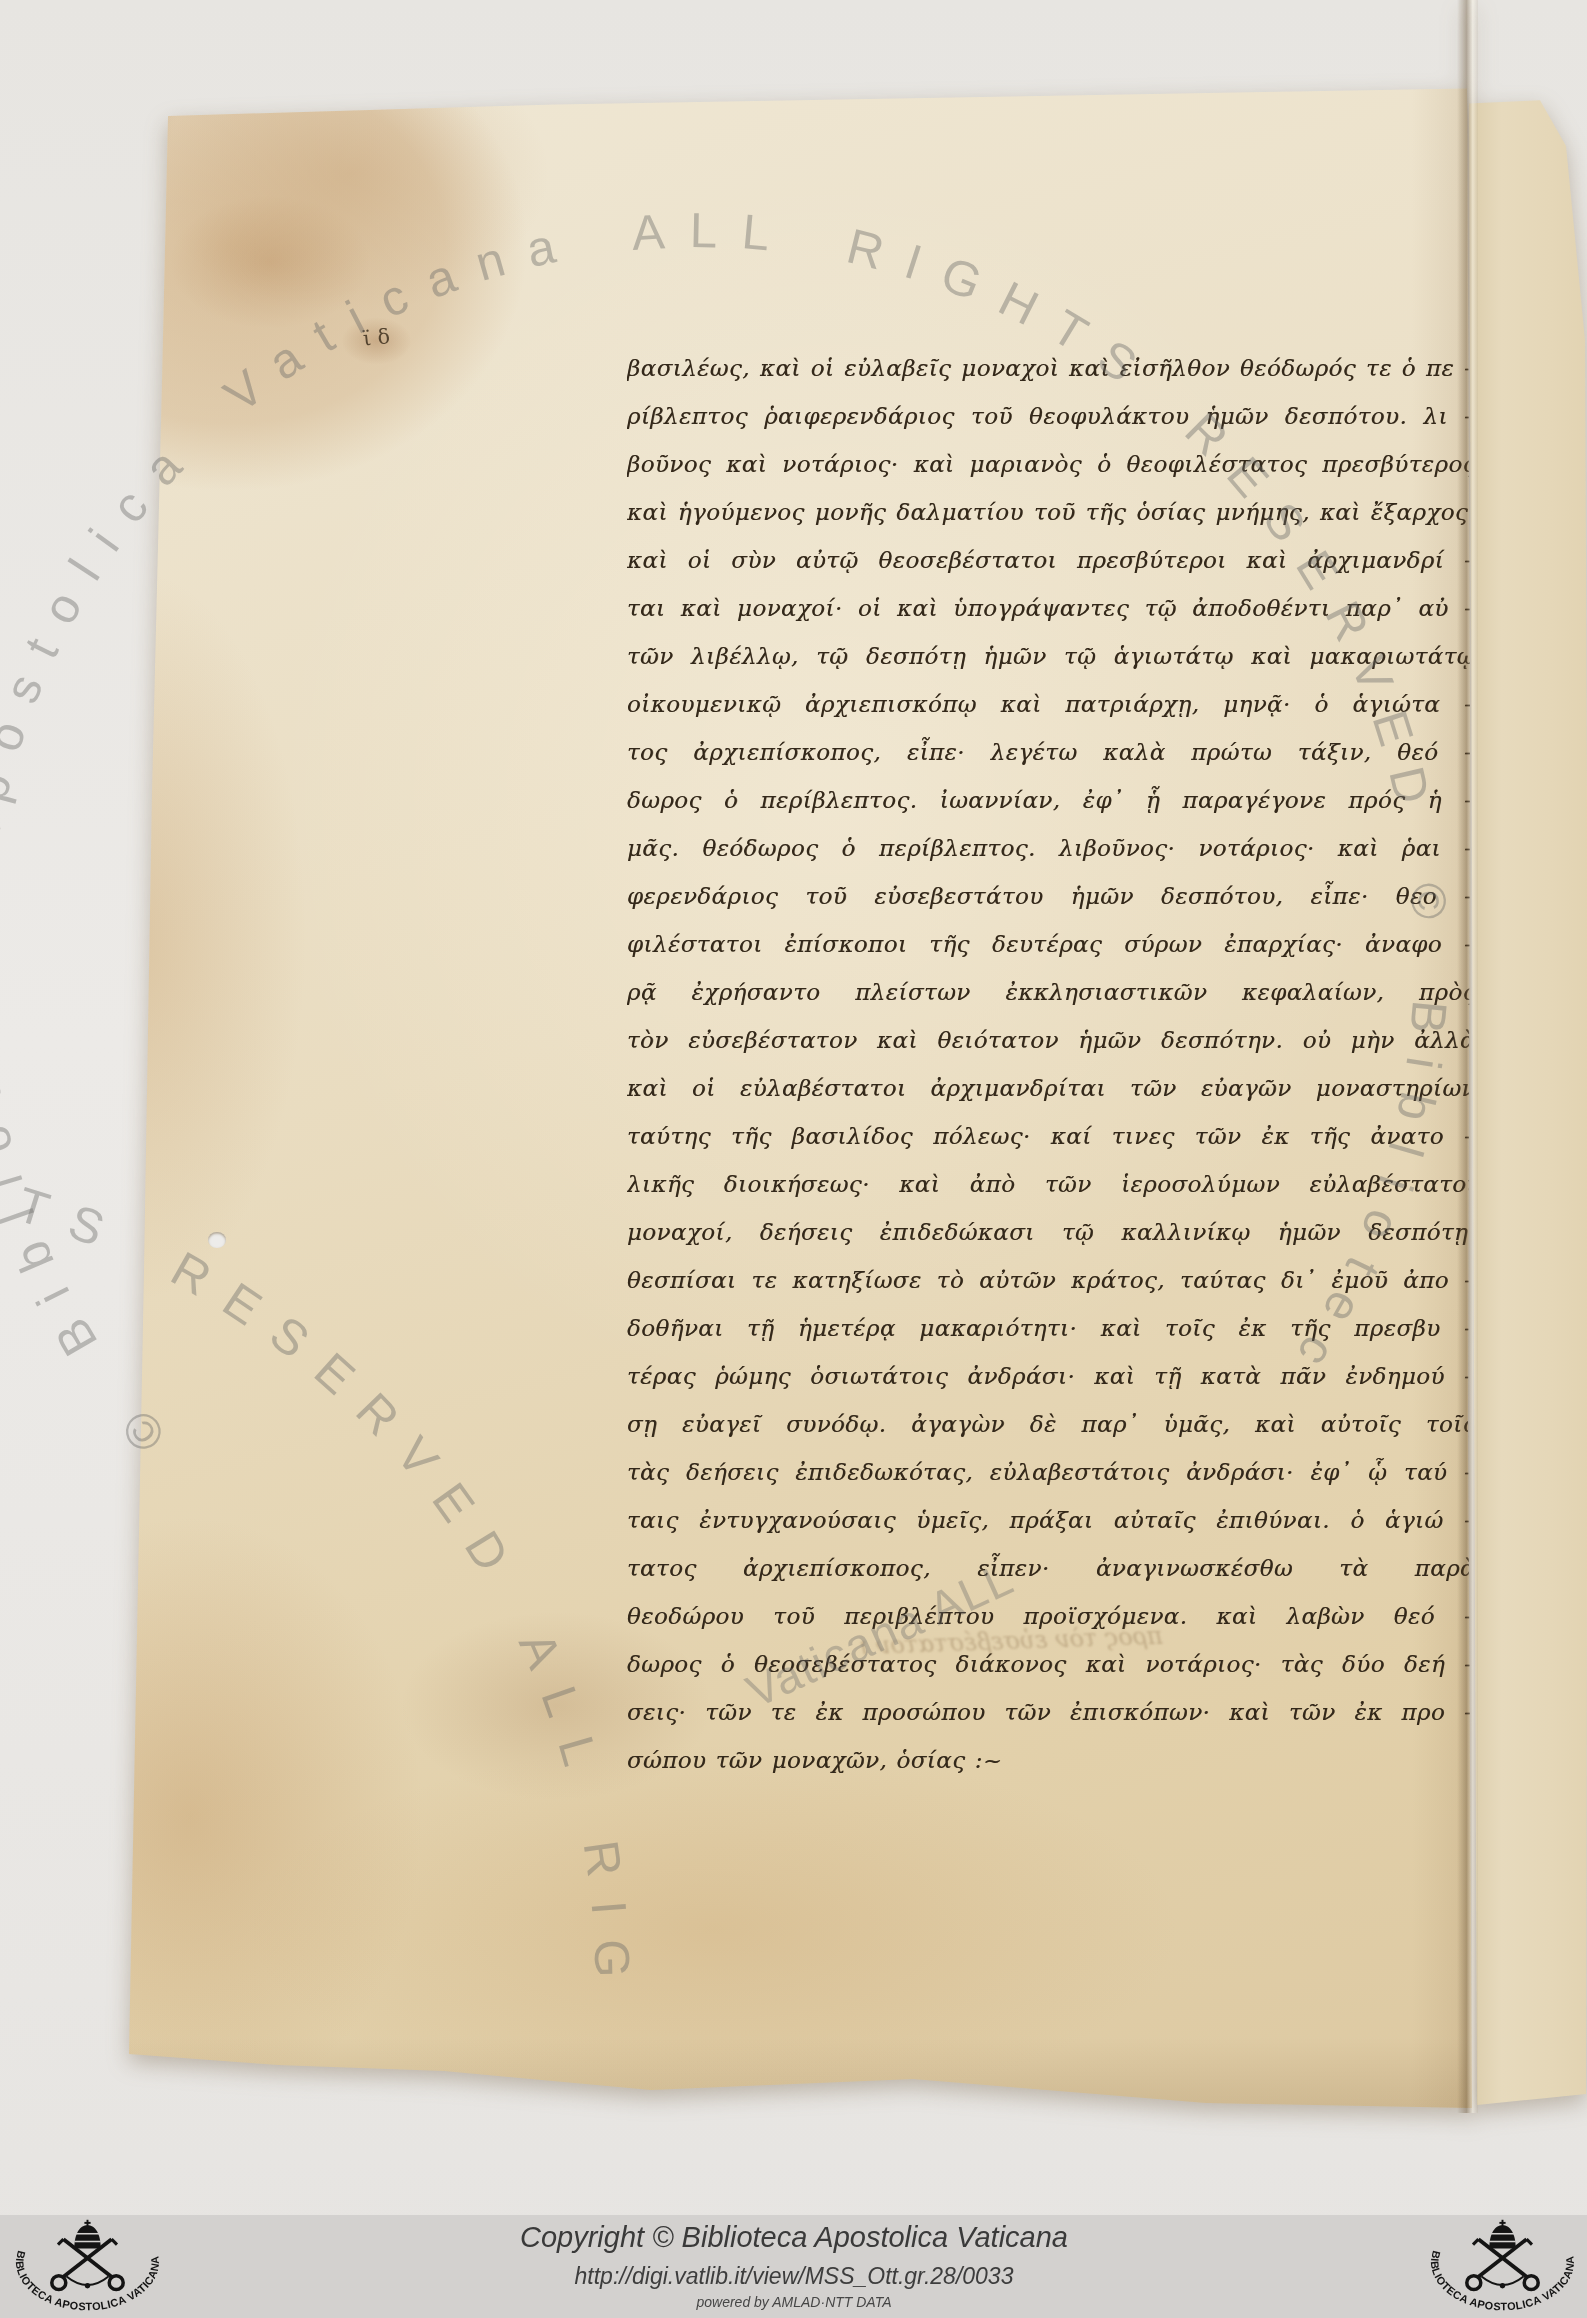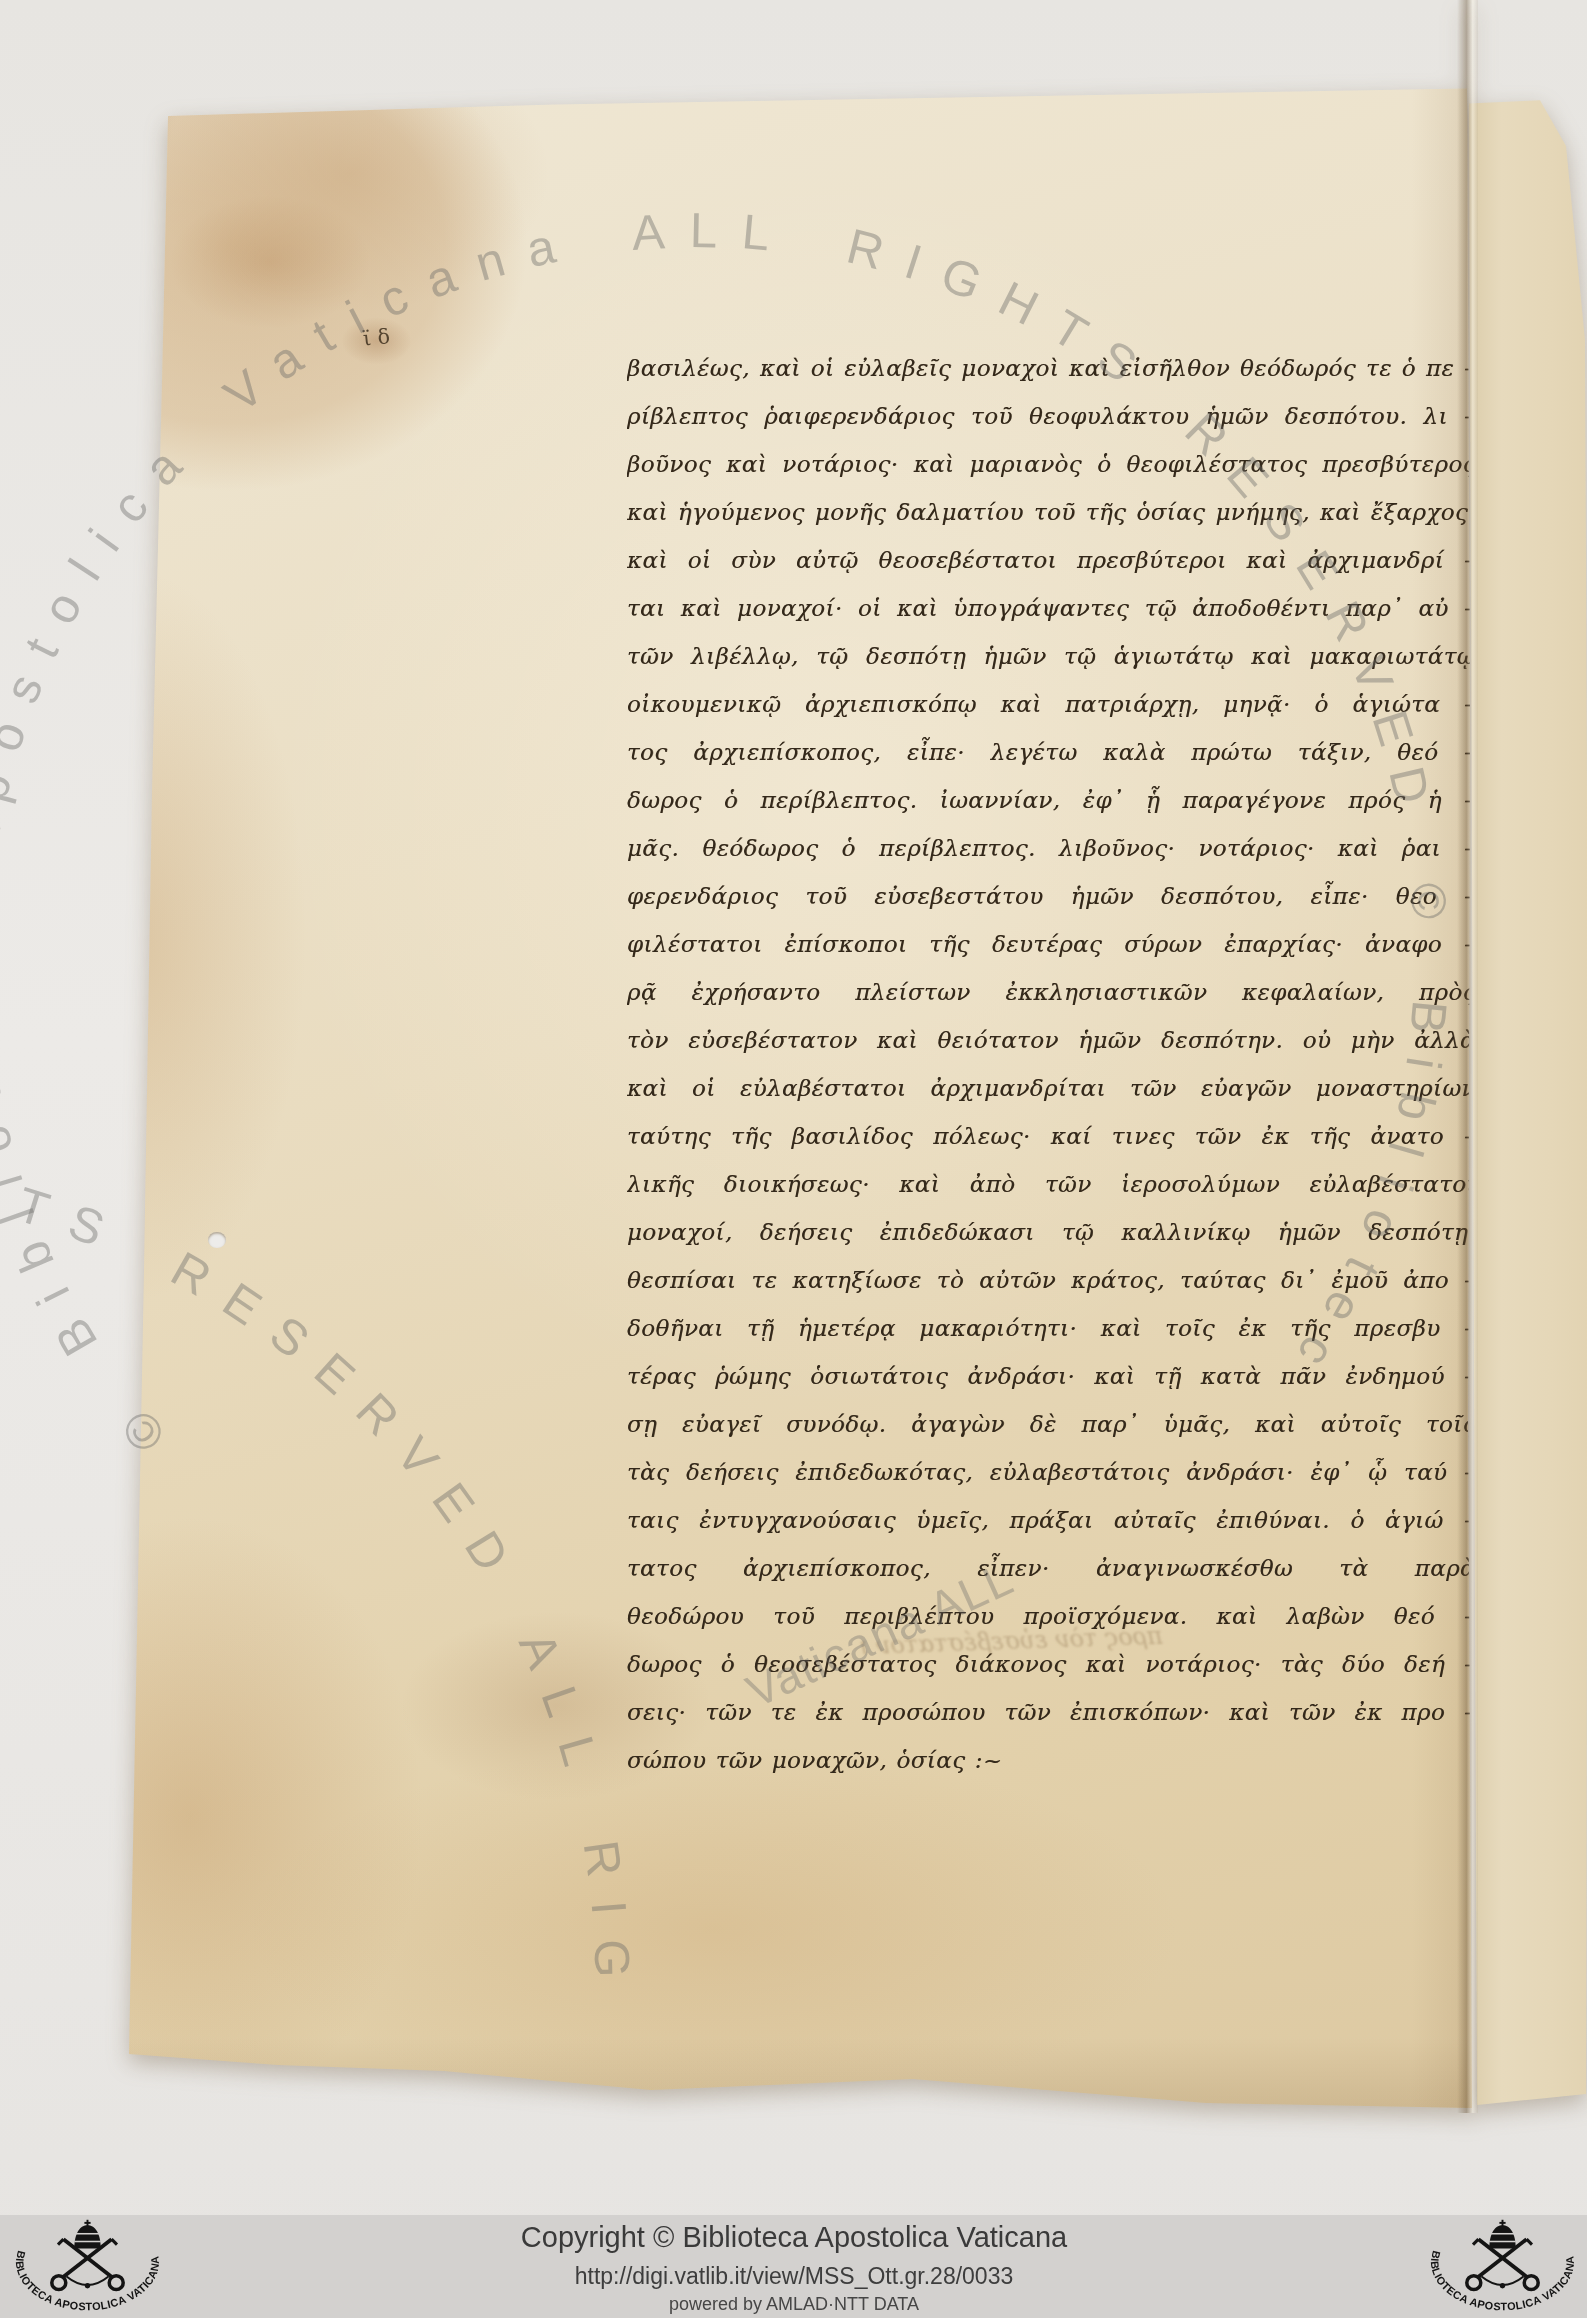--- a/index.html
+++ b/index.html
@@ -62,27 +62,27 @@
     filter:blur(1px);white-space:nowrap;}
 
   
   .wm{position:absolute;left:0;top:0;pointer-events:none;}
   .wm-text{font-family:"Liberation Sans",sans-serif;font-size:62px;
     letter-spacing:30px;word-spacing:22px;fill:rgba(104,104,102,0.40);}
   .wm-text-s{font-family:"Liberation Sans",sans-serif;font-size:58px;
     letter-spacing:2px;fill:rgba(104,104,102,0.34);}
 
   
-  .footer{position:absolute;left:0;top:2215px;width:1588px;height:104px;background:#d3d1cf;}
+  .footer{position:absolute;left:0;top:2215px;width:1588px;height:104px;background:#d3d1cf;font-style:italic;}
   .f-copy{position:absolute;left:0;right:0;top:6.4px;text-align:center;
     font-size:29px;color:#3a3a3a;}
   .f-url{position:absolute;left:0;right:0;top:48px;text-align:center;
     font-size:23px;color:#3d3d3d;}
   .f-powered{position:absolute;left:0;right:0;top:79px;text-align:center;
-    font-size:18px;color:#464646;}
+    font-size:14px;color:#464646;}
   .logo{position:absolute;top:2219px;width:163px;height:97px;}
   .logo-left{left:6.4px;}
   .logo-right{left:1421px;}
   .logo text{font-family:"Liberation Sans",sans-serif;font-weight:bold;
     font-size:14px;letter-spacing:0.5px;fill:#141414;}
 </style>
 </head>
 <body>
 
 <div class="scene">

